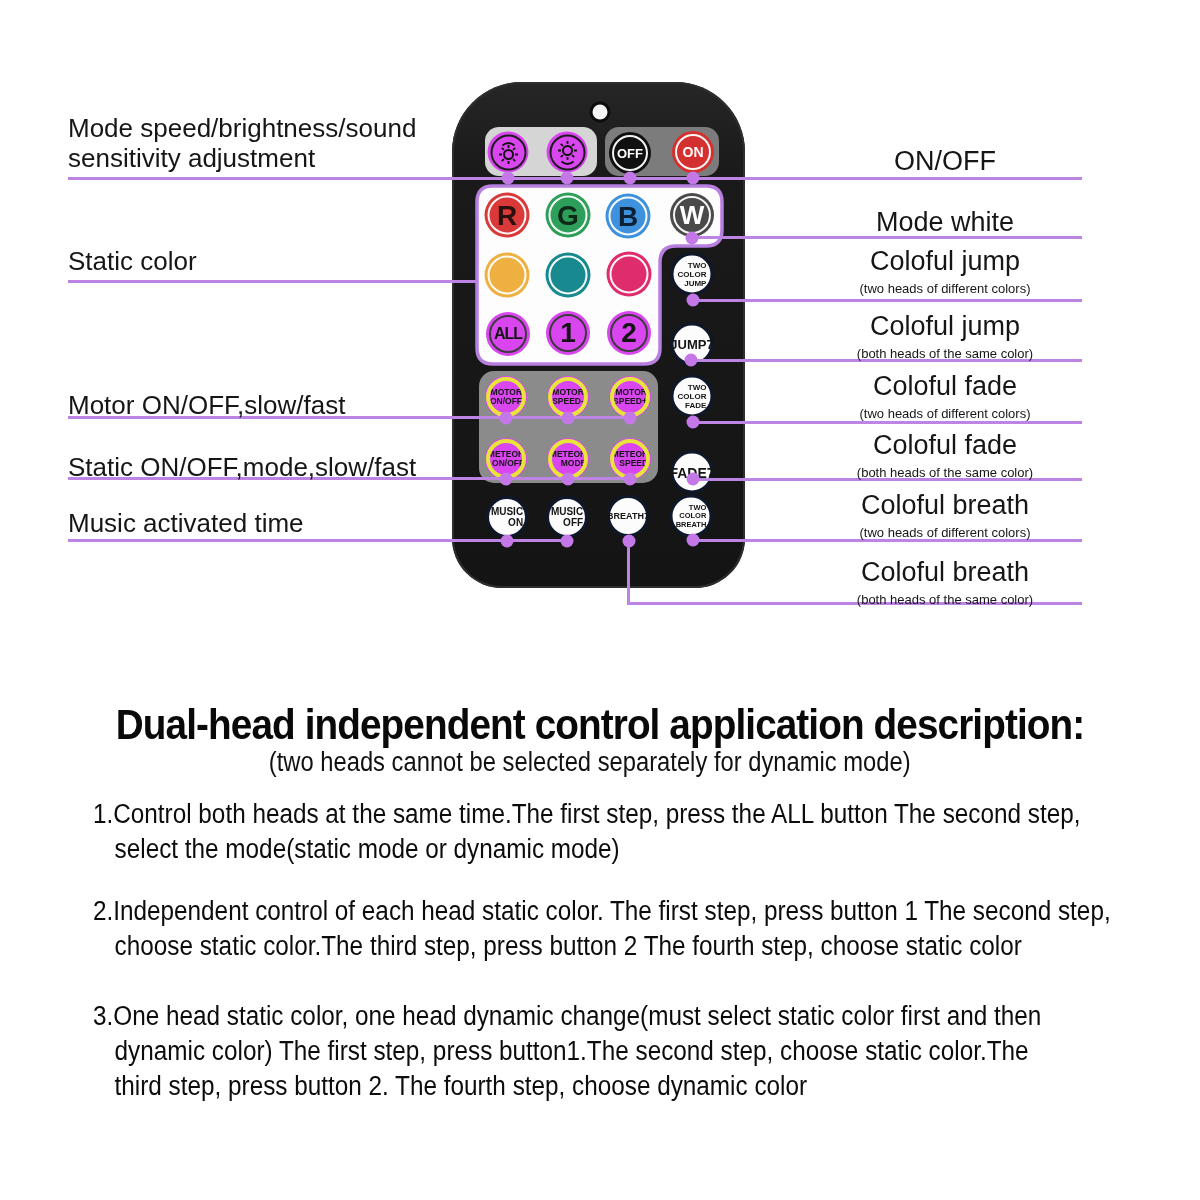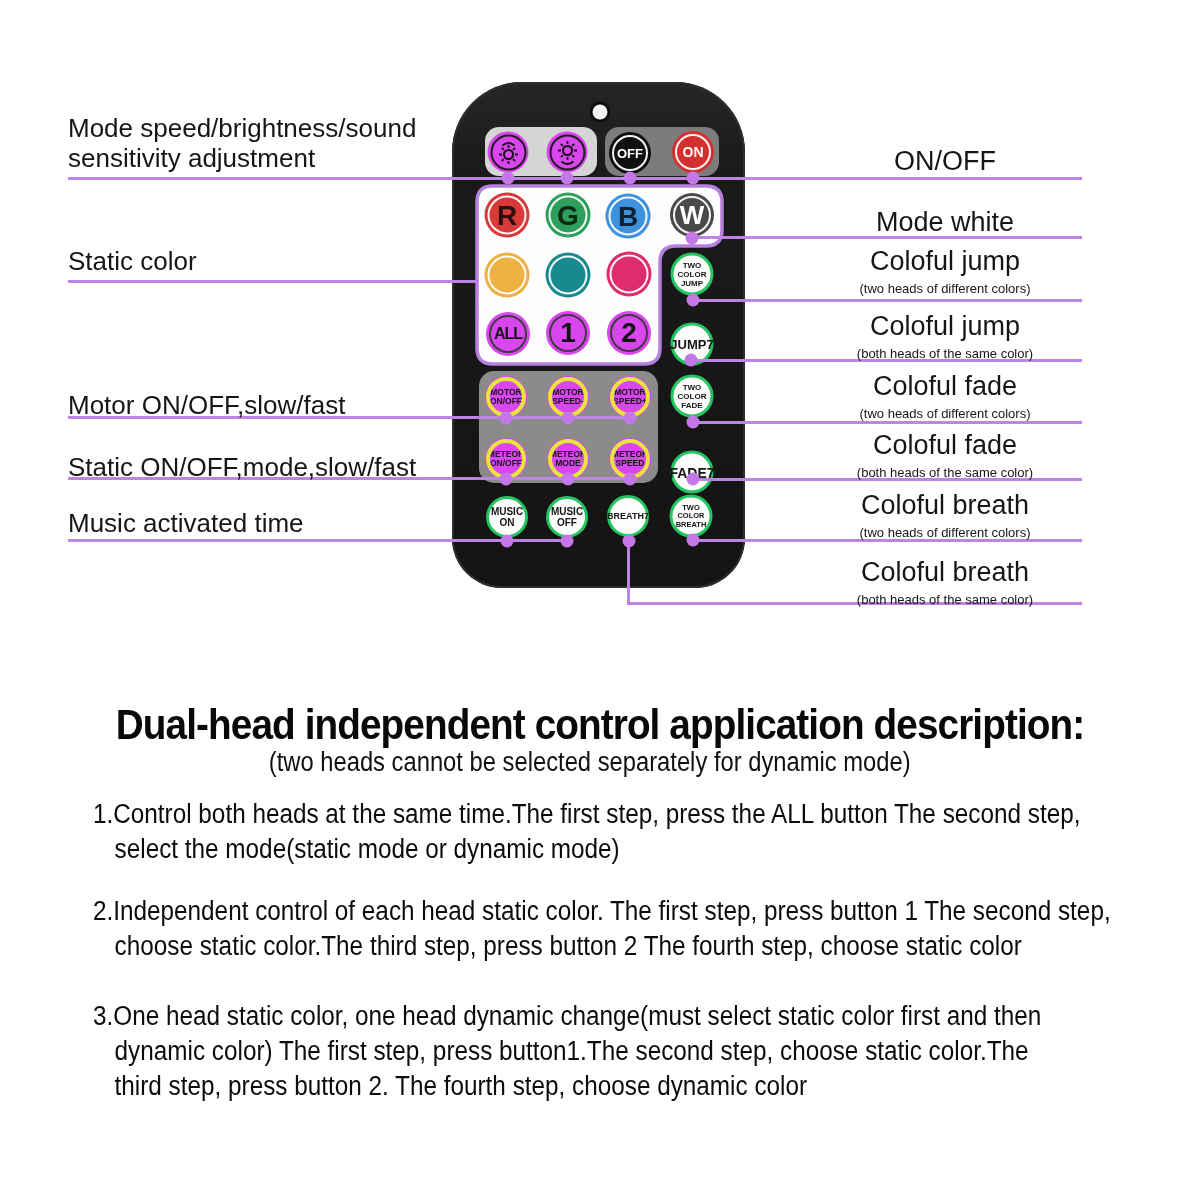--- a/index.html
+++ b/index.html
@@ -9,29 +9,29 @@
     background:linear-gradient(180deg,#262626 0%,#1a1a1a 18%,#141414 100%);
     border-radius:70px 70px 50px 50px;box-shadow:inset 0 0 0 2px #2e2e2e;}
   .led{position:absolute;left:600px;top:112px;width:15px;height:15px;border-radius:50%;
     background:#f5f5f5;box-shadow:0 0 0 3px #0d0d0d;transform:translate(-50%,-50%);}
   .panel{position:absolute;border-radius:14px;}
   .panel-light{left:485px;top:127px;width:112px;height:49px;background:#d5d5d5;}
   .panel-dark{left:605px;top:127px;width:114px;height:49px;background:#7c7c7c;}
   .panel-gray{left:479px;top:371px;width:179px;height:112px;background:#8b8b8b;border-radius:15px;}
   
   .btn{position:absolute;border-radius:50%;display:flex;align-items:center;justify-content:center;
-    font-weight:700;text-align:center;color:#151515;transform:translate(-50%,-50%);
+    font-weight:700;text-align:right;color:#151515;transform:translate(-50%,-50%);
     box-sizing:border-box;white-space:pre-line;}
   .ring::before{content:"";position:absolute;border-radius:50%;pointer-events:none;}
   .ring-white::before{inset:3px;border:2.5px solid rgba(255,255,255,.95);}
   .ring-dark::before{inset:3px;border:2.5px solid #3c3c3c;}
   .ring-yellow::before{inset:1px;border:4px solid #e7e43c;}
   .ring-thin-dark::before{inset:2.5px;border:2px solid #1d1d1d;}
   .white-btn{background:#d946ef;}
-  .gray-edge{border:3px solid #22c55e;background:#fcfcfc;}
+  .gray-edge{border:3px solid #0f172a;background:#fcfcfc;}
   .letter{font-size:28px;}
   
   .static-panel{position:absolute;left:470px;top:180px;}
   
   .cline{position:absolute;height:3px;background:#bd84e4;}
   .vline{position:absolute;width:3px;background:#bd84e4;}
   .cdot{position:absolute;width:13px;height:13px;border-radius:50%;background:#c478e8;transform:translate(-50%,-50%);}
   
   .llabel{position:absolute;left:68px;font-size:26px;line-height:30px;color:#161616;white-space:pre-line;}
   .rblock{position:absolute;left:775px;width:340px;text-align:center;color:#161616;}

